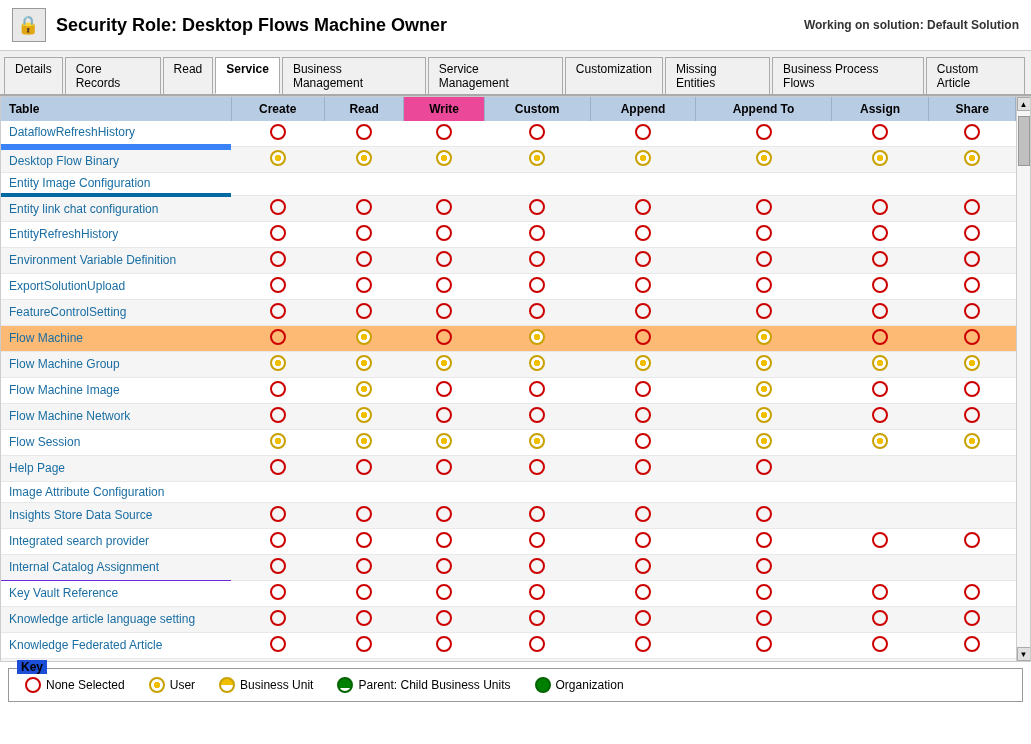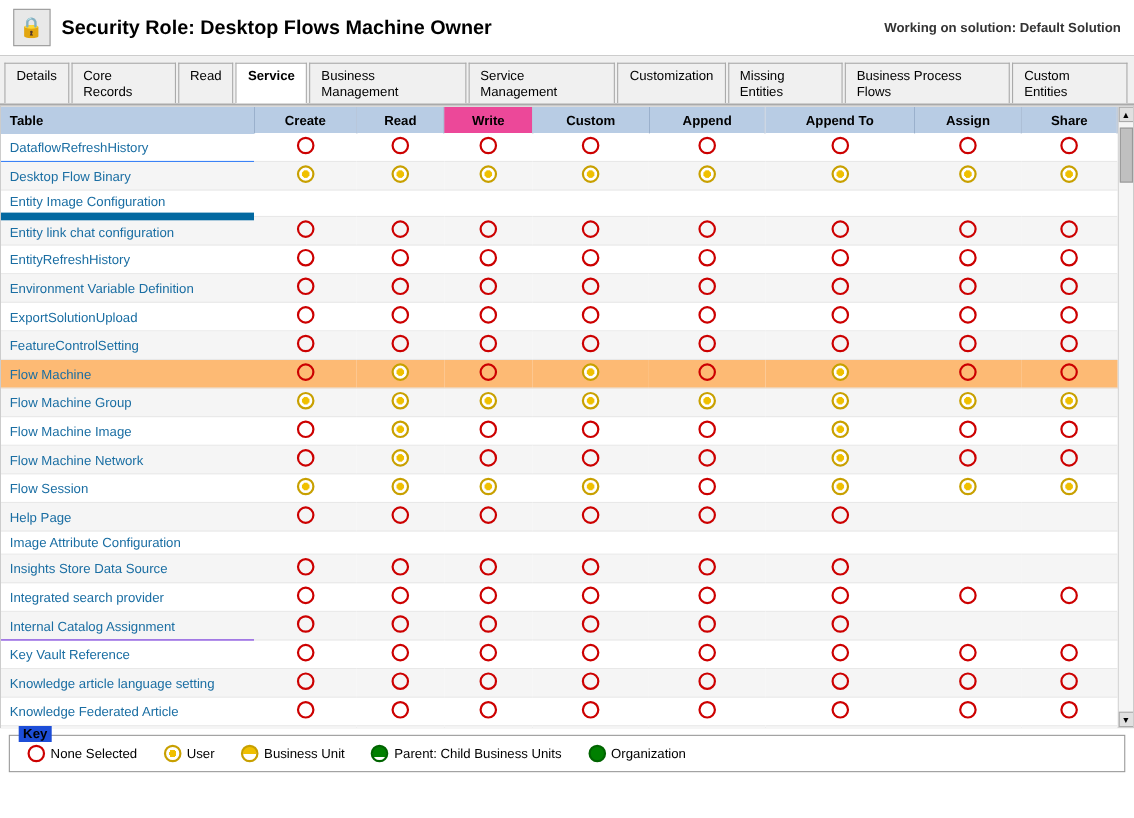--- a/index.html
+++ b/index.html
@@ -28,42 +28,42 @@
 <div style="display:flex;border-bottom:2px solid #aaa;background:#f0f0f0;padding:6px 4px 0 4px;overflow:hidden;">
   <div style="padding:4px 10px;border:1px solid #aaa;border-bottom:none;cursor:pointer;font-size:12px;margin-right:2px;background:#f0f0f0;">Details</div>
   <div style="padding:4px 10px;border:1px solid #aaa;border-bottom:none;cursor:pointer;font-size:12px;margin-right:2px;background:#f0f0f0;">Core Records</div>
   <div style="padding:4px 10px;border:1px solid #aaa;border-bottom:none;cursor:pointer;font-size:12px;margin-right:2px;background:#f0f0f0;">Read</div>
   <div style="padding:4px 10px;border:1px solid #aaa;border-bottom:1px solid #fff;cursor:pointer;font-size:12px;margin-right:2px;background:#fff;font-weight:bold;">Service</div>
   <div style="padding:4px 10px;border:1px solid #aaa;border-bottom:none;cursor:pointer;font-size:12px;margin-right:2px;background:#f0f0f0;">Business Management</div>
   <div style="padding:4px 10px;border:1px solid #aaa;border-bottom:none;cursor:pointer;font-size:12px;margin-right:2px;background:#f0f0f0;">Service Management</div>
   <div style="padding:4px 10px;border:1px solid #aaa;border-bottom:none;cursor:pointer;font-size:12px;margin-right:2px;background:#f0f0f0;">Customization</div>
   <div style="padding:4px 10px;border:1px solid #aaa;border-bottom:none;cursor:pointer;font-size:12px;margin-right:2px;background:#f0f0f0;">Missing Entities</div>
   <div style="padding:4px 10px;border:1px solid #aaa;border-bottom:none;cursor:pointer;font-size:12px;margin-right:2px;background:#f0f0f0;">Business Process Flows</div>
-  <div style="padding:4px 10px;border:1px solid #aaa;border-bottom:none;cursor:pointer;font-size:12px;margin-right:2px;background:#f0f0f0;">Custom Entities</div>
+  <div style="padding:4px 10px;border:1px solid #aaa;border-bottom:none;cursor:pointer;font-size:12px;margin-right:2px;background:#f0f0f0;">Custom Article</div>
 </div>
 
 <div style="display:flex;flex-direction:row;height:calc(744px - 52px - 40px - 86px);border:1px solid #ccc;margin:0;overflow:hidden;">
   <div style="flex:1;overflow-y:auto;overflow-x:hidden;">
     <table style="width:100%;border-collapse:collapse;">
       <thead>
         <tr style="background:#b8cce4;">
           <th style="padding:5px 8px;text-align:left;font-weight:bold;font-size:12px;border-right:1px solid #9ab0cc;width:230px;position:sticky;top:0;background:#b8cce4;">Table</th>
           <th style="padding:5px 8px;text-align:center;font-weight:bold;font-size:12px;border-right:1px solid #9ab0cc;position:sticky;top:0;background:#b8cce4;">Create</th>
           <th style="padding:5px 8px;text-align:center;font-weight:bold;font-size:12px;border-right:1px solid #9ab0cc;position:sticky;top:0;background:#b8cce4;">Read</th>
           <th style="padding:5px 8px;text-align:center;font-weight:bold;font-size:12px;border-right:1px solid #9ab0cc;position:sticky;top:0;background:#ec4899;">Write</th>
           <th style="padding:5px 8px;text-align:center;font-weight:bold;font-size:12px;border-right:1px solid #9ab0cc;position:sticky;top:0;background:#b8cce4;">Custom</th>
           <th style="padding:5px 8px;text-align:center;font-weight:bold;font-size:12px;border-right:1px solid #9ab0cc;position:sticky;top:0;background:#b8cce4;">Append</th>
           <th style="padding:5px 8px;text-align:center;font-weight:bold;font-size:12px;border-right:1px solid #9ab0cc;position:sticky;top:0;background:#b8cce4;">Append To</th>
           <th style="padding:5px 8px;text-align:center;font-weight:bold;font-size:12px;border-right:1px solid #9ab0cc;position:sticky;top:0;background:#b8cce4;">Assign</th>
           <th style="padding:5px 8px;text-align:center;font-weight:bold;font-size:12px;position:sticky;top:0;background:#b8cce4;">Share</th>
         </tr>
       </thead>
       <tbody id="table-body">
       <tr style="background: rgb(255, 255, 255);">
-            <td style="padding:3px 8px;border-bottom:1px solid #3b82f6;color:#1a6ea3;cursor:pointer;font-size:12px;">DataflowRefreshHistory</td>
+            <td style="padding:3px 8px;border-bottom:6px solid #3b82f6;color:#1a6ea3;cursor:pointer;font-size:12px;">DataflowRefreshHistory</td>
             <td style="padding:3px 8px;border-bottom:1px solid #e8e8e8;text-align:center;"><span style="display:inline-block;width:16px;height:16px;border:2px solid #cc0000;border-radius:50;border-radius:50%;cursor:pointer;" title="None Selected"></span></td>
             <td style="padding:3px 8px;border-bottom:1px solid #e8e8e8;text-align:center;"><span style="display:inline-block;width:16px;height:16px;border:2px solid #cc0000;border-radius:50;border-radius:50%;cursor:pointer;" title="None Selected"></span></td>
             <td style="padding:3px 8px;border-bottom:1px solid #e8e8e8;text-align:center;"><span style="display:inline-block;width:16px;height:16px;border:2px solid #cc0000;border-radius:50;border-radius:50%;cursor:pointer;" title="None Selected"></span></td>
             <td style="padding:3px 8px;border-bottom:1px solid #e8e8e8;text-align:center;"><span style="display:inline-block;width:16px;height:16px;border:2px solid #cc0000;border-radius:50;border-radius:50%;cursor:pointer;" title="None Selected"></span></td>
             <td style="padding:3px 8px;border-bottom:1px solid #e8e8e8;text-align:center;"><span style="display:inline-block;width:16px;height:16px;border:2px solid #cc0000;border-radius:50;border-radius:50%;cursor:pointer;" title="None Selected"></span></td>
             <td style="padding:3px 8px;border-bottom:1px solid #e8e8e8;text-align:center;"><span style="display:inline-block;width:16px;height:16px;border:2px solid #cc0000;border-radius:50;border-radius:50%;cursor:pointer;" title="None Selected"></span></td>
             <td style="padding:3px 8px;border-bottom:1px solid #e8e8e8;text-align:center;"><span style="display:inline-block;width:16px;height:16px;border:2px solid #cc0000;border-radius:50;border-radius:50%;cursor:pointer;" title="None Selected"></span></td>
             <td style="padding:3px 8px;border-bottom:1px solid #e8e8e8;text-align:center;"><span style="display:inline-block;width:16px;height:16px;border:2px solid #cc0000;border-radius:50;border-radius:50%;cursor:pointer;" title="None Selected"></span></td>
           </tr>
           <tr style="background: rgb(245, 245, 245);">
@@ -71,21 +71,21 @@
             <td style="padding:3px 8px;border-bottom:1px solid #e8e8e8;text-align:center;"><span style="display:inline-block;width:16px;height:16px;border:2px solid #c8a000;border-radius:50%;background:radial-gradient(circle at 50% 50%,#f0c000 40%,#fff 40%);cursor:pointer;" title="User"></span></td>
             <td style="padding:3px 8px;border-bottom:1px solid #e8e8e8;text-align:center;"><span style="display:inline-block;width:16px;height:16px;border:2px solid #c8a000;border-radius:50%;background:radial-gradient(circle at 50% 50%,#f0c000 40%,#fff 40%);cursor:pointer;" title="User"></span></td>
             <td style="padding:3px 8px;border-bottom:1px solid #e8e8e8;text-align:center;"><span style="display:inline-block;width:16px;height:16px;border:2px solid #c8a000;border-radius:50%;background:radial-gradient(circle at 50% 50%,#f0c000 40%,#fff 40%);cursor:pointer;" title="User"></span></td>
             <td style="padding:3px 8px;border-bottom:1px solid #e8e8e8;text-align:center;"><span style="display:inline-block;width:16px;height:16px;border:2px solid #c8a000;border-radius:50%;background:radial-gradient(circle at 50% 50%,#f0c000 40%,#fff 40%);cursor:pointer;" title="User"></span></td>
             <td style="padding:3px 8px;border-bottom:1px solid #e8e8e8;text-align:center;"><span style="display:inline-block;width:16px;height:16px;border:2px solid #c8a000;border-radius:50%;background:radial-gradient(circle at 50% 50%,#f0c000 40%,#fff 40%);cursor:pointer;" title="User"></span></td>
             <td style="padding:3px 8px;border-bottom:1px solid #e8e8e8;text-align:center;"><span style="display:inline-block;width:16px;height:16px;border:2px solid #c8a000;border-radius:50%;background:radial-gradient(circle at 50% 50%,#f0c000 40%,#fff 40%);cursor:pointer;" title="User"></span></td>
             <td style="padding:3px 8px;border-bottom:1px solid #e8e8e8;text-align:center;"><span style="display:inline-block;width:16px;height:16px;border:2px solid #c8a000;border-radius:50%;background:radial-gradient(circle at 50% 50%,#f0c000 40%,#fff 40%);cursor:pointer;" title="User"></span></td>
             <td style="padding:3px 8px;border-bottom:1px solid #e8e8e8;text-align:center;"><span style="display:inline-block;width:16px;height:16px;border:2px solid #c8a000;border-radius:50%;background:radial-gradient(circle at 50% 50%,#f0c000 40%,#fff 40%);cursor:pointer;" title="User"></span></td>
           </tr>
           <tr style="background: rgb(255, 255, 255);">
-            <td style="padding:3px 8px;border-bottom:7px solid #0369a1;color:#1a6ea3;cursor:pointer;font-size:12px;">Entity Image Configuration</td>
+            <td style="padding:3px 8px;border-bottom:4px solid #0369a1;color:#1a6ea3;cursor:pointer;font-size:12px;">Entity Image Configuration</td>
             <td style="padding:3px 8px;border-bottom:1px solid #e8e8e8;text-align:center;"></td>
             <td style="padding:3px 8px;border-bottom:1px solid #e8e8e8;text-align:center;"></td>
             <td style="padding:3px 8px;border-bottom:1px solid #e8e8e8;text-align:center;"></td>
             <td style="padding:3px 8px;border-bottom:1px solid #e8e8e8;text-align:center;"></td>
             <td style="padding:3px 8px;border-bottom:1px solid #e8e8e8;text-align:center;"></td>
             <td style="padding:3px 8px;border-bottom:1px solid #e8e8e8;text-align:center;"></td>
             <td style="padding:3px 8px;border-bottom:1px solid #e8e8e8;text-align:center;"></td>
             <td style="padding:3px 8px;border-bottom:1px solid #e8e8e8;text-align:center;"></td>
           </tr>
           <tr style="background: rgb(245, 245, 245);">

